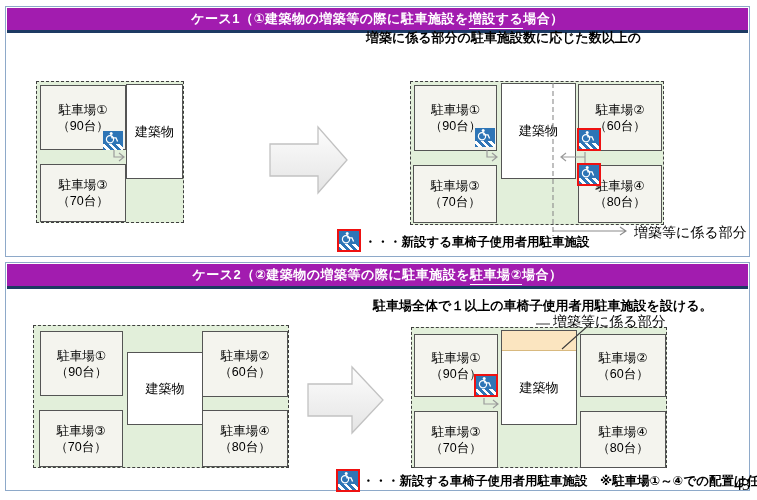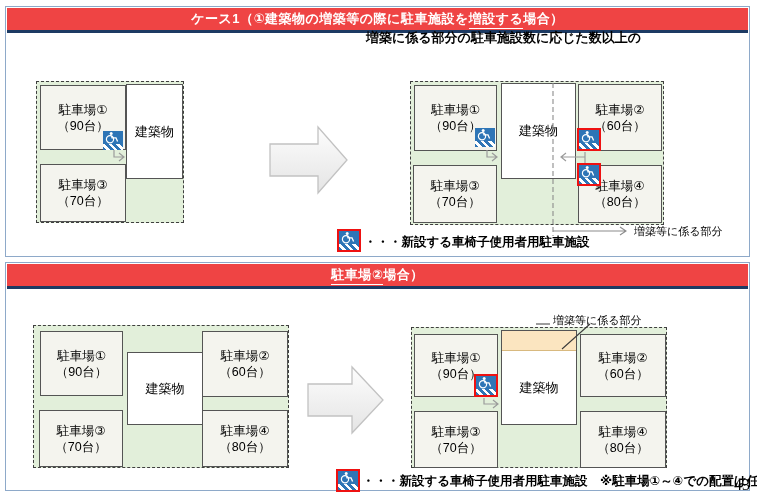--- a/index.html
+++ b/index.html
@@ -1,40 +1,40 @@
 <!DOCTYPE html>
 <html><head>
 <meta charset="utf-8">
 <style>
   html,body{margin:0;padding:0;background:#fff;}
   .page{position:relative;width:757px;height:500px;background:#fff;overflow:hidden;
         font-family:"Liberation Sans","DejaVu Sans",sans-serif;color:#000;}
   .panel{position:absolute;background:#fff;border:1px solid #8ea9c9;box-sizing:border-box;}
   #panel1{left:5px;top:6px;width:745px;height:251px;}
   #panel2{left:5px;top:262px;width:745px;height:229px;}
-  .hdr{position:absolute;left:1px;top:1px;right:1px;height:22px;background:#ef4444;
+  .hdr{position:absolute;left:1px;top:1px;right:1px;height:22px;background:#a21caf;
        border-bottom:3px solid #1c3a63;color:#fff;font-weight:bold;font-size:13px;
        display:flex;align-items:center;justify-content:center;letter-spacing:.5px;}
   .hdr .ul{border-bottom:1.5px solid #fff;padding-bottom:0px;}
   .note{position:absolute;font-size:13px;font-weight:600;line-height:19px;z-index:5;}
   .site{position:absolute;background:#e2efda;border:1.5px dashed #3f3f3f;box-sizing:border-box;z-index:1;}
   .box{position:absolute;box-sizing:border-box;border:1.5px solid #545454;background:#f4f4ee;
        display:flex;flex-direction:column;align-items:center;justify-content:center;
        text-align:center;font-size:12.5px;line-height:16px;z-index:2;}
   .bldg{background:#ffffff;font-size:13px;padding:0;}
   .bldg .strip{width:100%;height:20px;background:#fbe5c0;border-bottom:1px solid #d8b97f;box-sizing:border-box;}
   .bldg .blabel{flex:1;display:flex;align-items:center;justify-content:center;width:100%;}
   .wc{position:absolute;width:20px;z-index:35;display:block;line-height:0;}
   .wc .sign{display:block;width:100%;height:13px;background:#2e75b6;position:relative;}
   .wc .sign svg{position:absolute;left:0;top:0;}
   .wc .stripes{display:block;width:100%;height:6px;
       background:repeating-linear-gradient(45deg,#2e75b6 0,#2e75b6 2.6px,#fff 2.6px,#fff 5.2px);}
   .wc.new{border:2px solid #ee1111;}
   .ovl{position:absolute;left:0;top:0;z-index:30;pointer-events:none;}
-  .smlabel{position:absolute;font-size:11px;z-index:36;white-space:nowrap;}
+  .smlabel{position:absolute;font-size:14px;z-index:36;white-space:nowrap;}
   .legend{position:absolute;font-size:12.5px;font-weight:600;z-index:5;white-space:nowrap;}
   .pageno{position:absolute;font-size:16px;font-family:"Liberation Serif","DejaVu Serif",serif;z-index:60;}
 </style>
 </head>
 <body>
 
 <div class="page">
 
   <div class="panel" id="panel1">
     <div class="hdr">
@@ -132,25 +132,29 @@
           <circle cx="8.2" cy="2.6" r="1.5" fill="#fff"></circle>
           <path d="M8.6,4.6 L9,6.8 L13,6.8 L14.6,10.6" fill="none" stroke="#fff" stroke-width="1.3"></path>
         </svg>
     </span>
     <span class="stripes"></span>
   </span>
   <div class="legend" style="left:364px;top:234px;">・・・新設する車椅子使用者用駐車施設</div>
 
   <div class="panel" id="panel2">
     <div class="hdr">
+      <span>ケース2（②建築物の増築等の際に駐車施設を</span>
         <span class="ul">駐車場②</span>
         <span>場合）</span>
     </div>
   </div>
 
+  <div class="note" style="left:373px;top:296px;">
+    <div>駐車場全体で１以上の車椅子使用者用駐車施設を設ける。</div>
+  </div>
 
   <div class="site" style="left:33px;top:325px;width:256px;height:143px;"></div>
   <div class="box" style="left:40px;top:331px;width:83px;height:65px;">
     <span>駐車場①</span>
     <span>（90台）</span>
   </div>
   <div class="box bldg" style="left:127px;top:352px;width:76px;height:73px;">
     <span>建築物</span>
   </div>
   <div class="box" style="left:202px;top:331px;width:86px;height:66px;">

